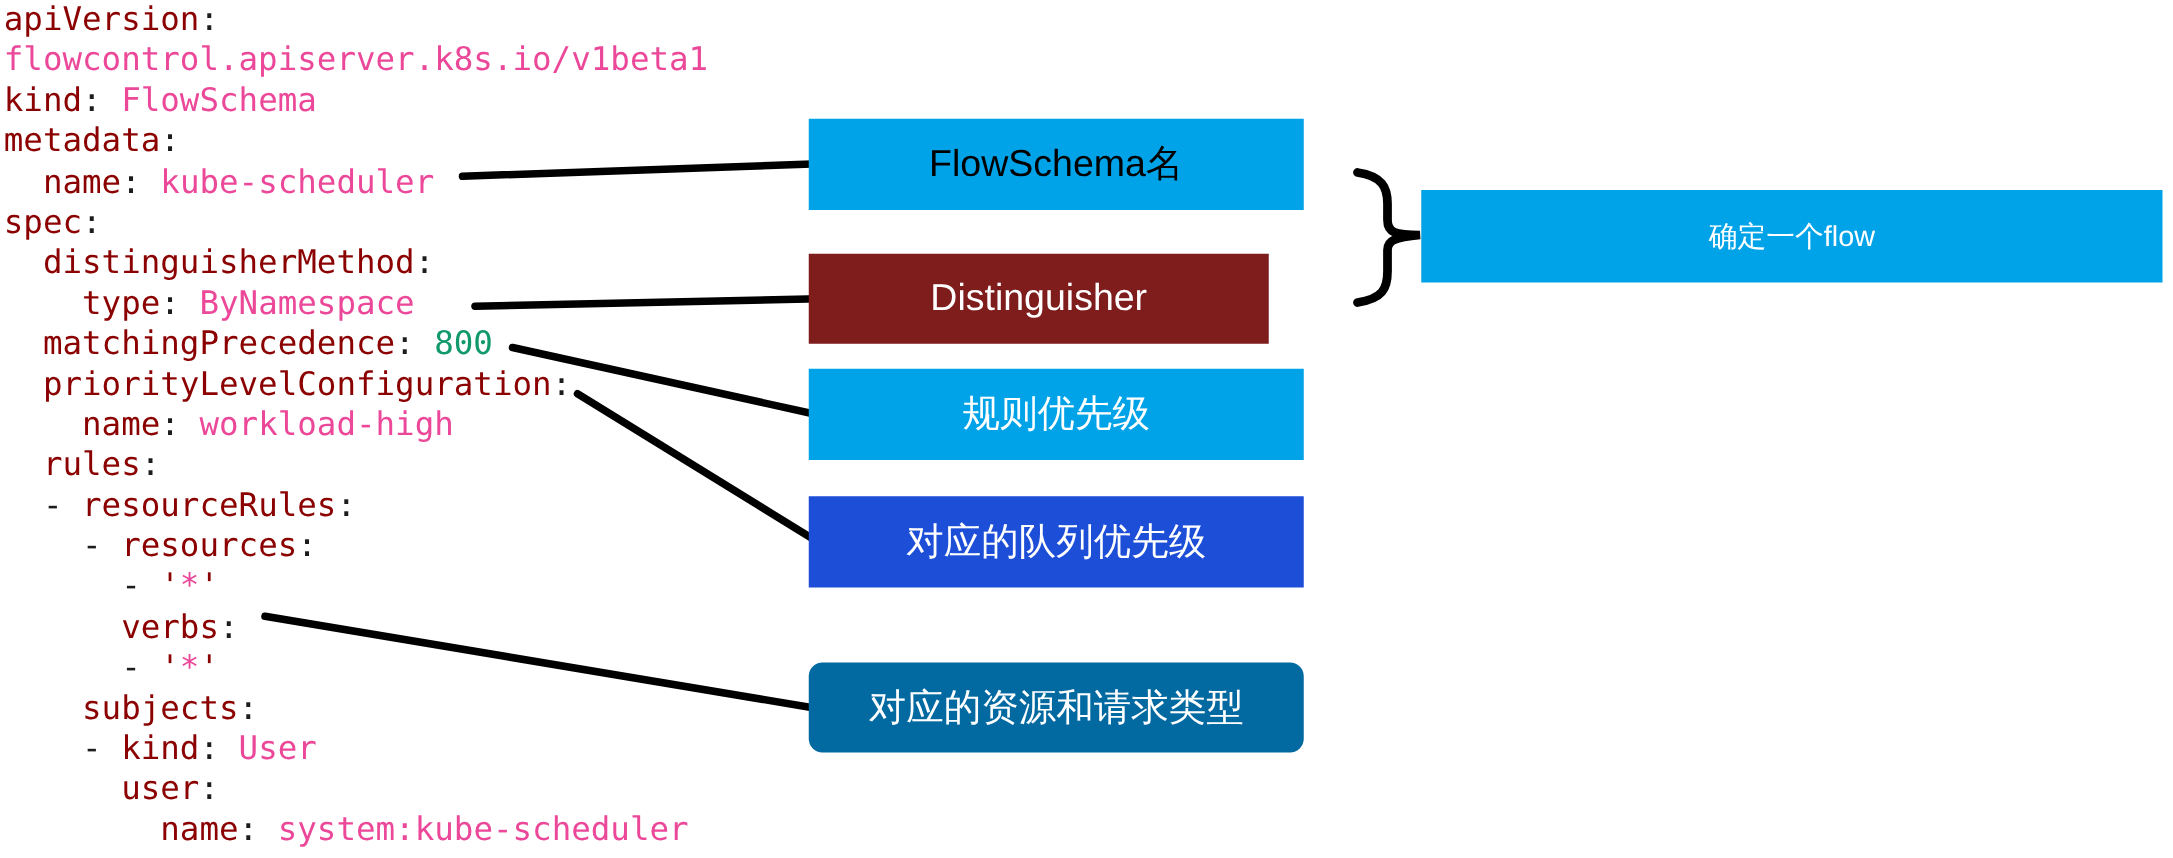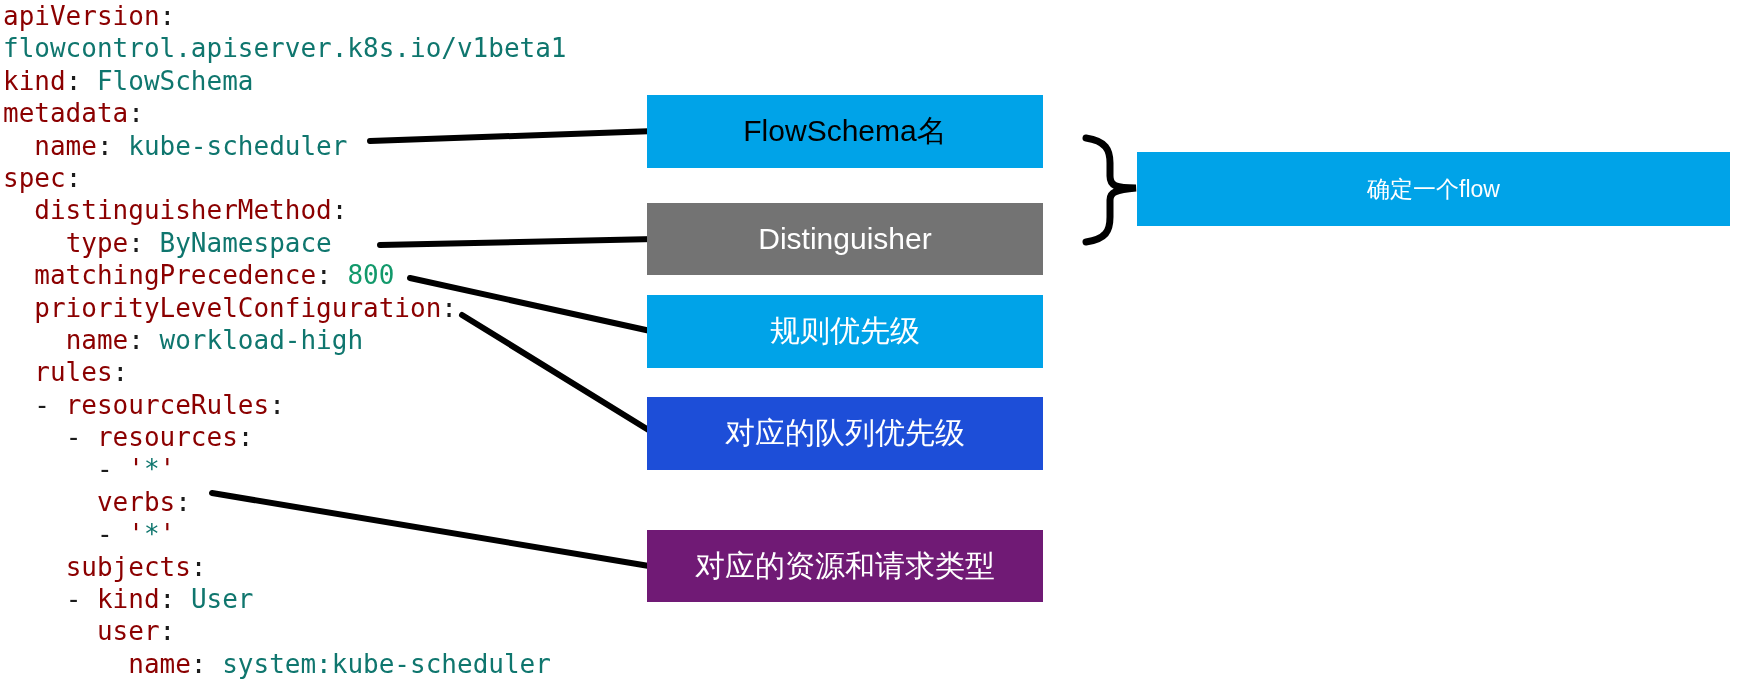--- a/index.html
+++ b/index.html
@@ -31,21 +31,21 @@
     display:flex;align-items:center;justify-content:center;
     color:#ffffff;
     font-size:30px;
     z-index:2;
     text-align:center;
   }
   .label-box.big{font-size:23px;}
 </style>
 <style>.tok-k{color:#8B0000}
 .tok-p{color:#1c1c1c}
-.tok-v{color:#0f766e}
+.tok-v{color:#ec4899}
 .tok-n{color:#12996b}
 .tok-q{color:#8B0000}
 .tok-s{color:#1c1c1c}
 </style></head>
 <body>
 
 <div class="canvas">
 
   <div class="code" id="yaml-code"><div class="code-line"><span class="tok-k">apiVersion</span><span class="tok-p">:</span></div><div class="code-line"><span class="tok-v">flowcontrol.apiserver.k8s.io/v1beta1</span></div><div class="code-line"><span class="tok-k">kind</span><span class="tok-p">:</span><span class="tok-s"> </span><span class="tok-v">FlowSchema</span></div><div class="code-line"><span class="tok-k">metadata</span><span class="tok-p">:</span></div><div class="code-line"><span class="tok-s">  </span><span class="tok-k">name</span><span class="tok-p">:</span><span class="tok-s"> </span><span class="tok-v">kube-scheduler</span></div><div class="code-line"><span class="tok-k">spec</span><span class="tok-p">:</span></div><div class="code-line"><span class="tok-s">  </span><span class="tok-k">distinguisherMethod</span><span class="tok-p">:</span></div><div class="code-line"><span class="tok-s">    </span><span class="tok-k">type</span><span class="tok-p">:</span><span class="tok-s"> </span><span class="tok-v">ByNamespace</span></div><div class="code-line"><span class="tok-s">  </span><span class="tok-k">matchingPrecedence</span><span class="tok-p">:</span><span class="tok-s"> </span><span class="tok-n">800</span></div><div class="code-line"><span class="tok-s">  </span><span class="tok-k">priorityLevelConfiguration</span><span class="tok-p">:</span></div><div class="code-line"><span class="tok-s">    </span><span class="tok-k">name</span><span class="tok-p">:</span><span class="tok-s"> </span><span class="tok-v">workload-high</span></div><div class="code-line"><span class="tok-s">  </span><span class="tok-k">rules</span><span class="tok-p">:</span></div><div class="code-line"><span class="tok-s">  </span><span class="tok-p">-</span><span class="tok-s"> </span><span class="tok-k">resourceRules</span><span class="tok-p">:</span></div><div class="code-line"><span class="tok-s">    </span><span class="tok-p">-</span><span class="tok-s"> </span><span class="tok-k">resources</span><span class="tok-p">:</span></div><div class="code-line"><span class="tok-s">      </span><span class="tok-p">-</span><span class="tok-s"> </span><span class="tok-q">'</span><span class="tok-v">*</span><span class="tok-q">'</span></div><div class="code-line"><span class="tok-s">      </span><span class="tok-k">verbs</span><span class="tok-p">:</span></div><div class="code-line"><span class="tok-s">      </span><span class="tok-p">-</span><span class="tok-s"> </span><span class="tok-q">'</span><span class="tok-v">*</span><span class="tok-q">'</span></div><div class="code-line"><span class="tok-s">    </span><span class="tok-k">subjects</span><span class="tok-p">:</span></div><div class="code-line"><span class="tok-s">    </span><span class="tok-p">-</span><span class="tok-s"> </span><span class="tok-k">kind</span><span class="tok-p">:</span><span class="tok-s"> </span><span class="tok-v">User</span></div><div class="code-line"><span class="tok-s">      </span><span class="tok-k">user</span><span class="tok-p">:</span></div><div class="code-line"><span class="tok-s">        </span><span class="tok-k">name</span><span class="tok-p">:</span><span class="tok-s"> </span><span class="tok-v">system:kube-scheduler</span></div></div>
 
@@ -55,33 +55,33 @@
     <line x1="410" y1="278" x2="655" y2="332" stroke-width="6" stroke-linecap="round" stroke="#000000"></line>
     <line x1="462" y1="315" x2="655" y2="434" stroke-width="6" stroke-linecap="round" stroke="#000000"></line>
     <line x1="212" y1="493" x2="655" y2="567" stroke-width="6" stroke-linecap="round" stroke="#000000"></line>
     <path d="M 1086 138 C 1106 141 1110 150 1110 163 L 1110 176 C 1110 186 1116 188 1136 188 C 1116 190 1110 192 1110 200 L 1110 217 C 1110 231 1106 239 1086 242" fill="none" stroke-width="7" stroke-linecap="round" stroke="#000000"></path>
   </svg>
 
   <div class="label-box" style="left: 647px; top: 95px; width: 396px; height: 73px; background: rgb(0, 163, 232); color: #000000;">
     <span>FlowSchema名</span>
   </div>
 
-  <div class="label-box" style="left: 647px; top: 203px; width: 396px; height: 72px; background: #737373; color: rgb(255, 255, 255);">
+  <div class="label-box" style="left: 647px; top: 203px; width: 368px; height: 72px; background: #7f1d1d; color: rgb(255, 255, 255);">
     <span>Distinguisher</span>
   </div>
 
   <div class="label-box" style="left: 647px; top: 295px; width: 396px; height: 73px; background: rgb(0, 163, 232); color: rgb(255, 255, 255); justify-content: center;">
     <span>规则优先级</span>
   </div>
 
   <div class="label-box" style="left: 647px; top: 397px; width: 396px; height: 73px; background: #1d4ed8; color: rgb(255, 255, 255); font-family: Liberation Mono, monospace;">
     <span>对应的队列优先级</span>
   </div>
 
-  <div class="label-box" style="left: 647px; top: 530px; width: 396px; height: 72px; background: #701a75; color: rgb(255, 255, 255);">
+  <div class="label-box" style="left: 647px; top: 530px; width: 396px; height: 72px; background: #0369a1; color: rgb(255, 255, 255); border-radius: 11px;">
     <span>对应的资源和请求类型</span>
   </div>
 
   <div class="label-box big" style="left: 1137px; top: 152px; width: 593px; height: 74px; background: rgb(0, 163, 232); color: rgb(255, 255, 255);">
     <span>确定一个flow</span>
   </div>
 
 </div>
 
 </body></html>

